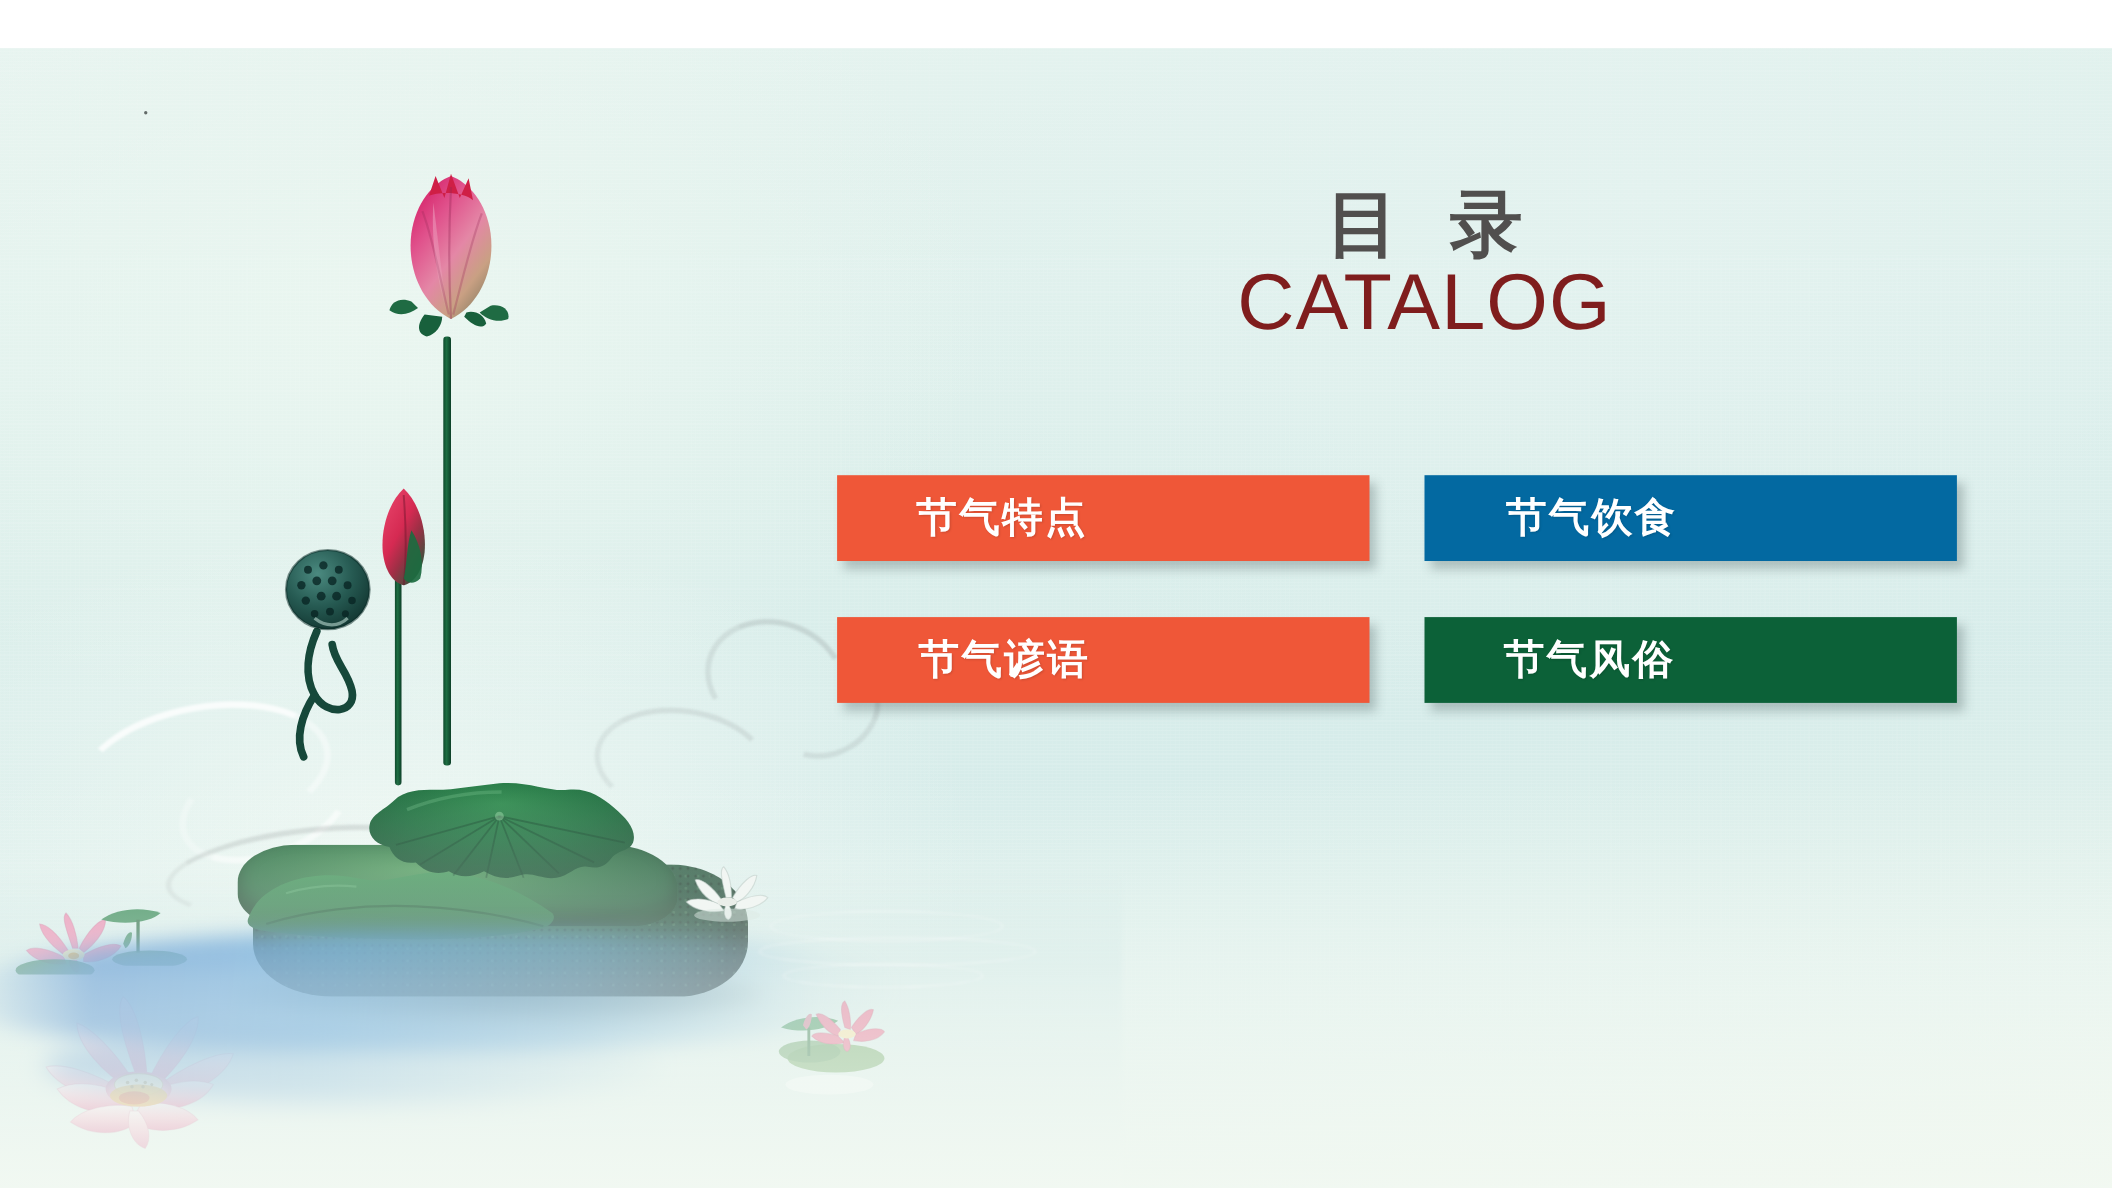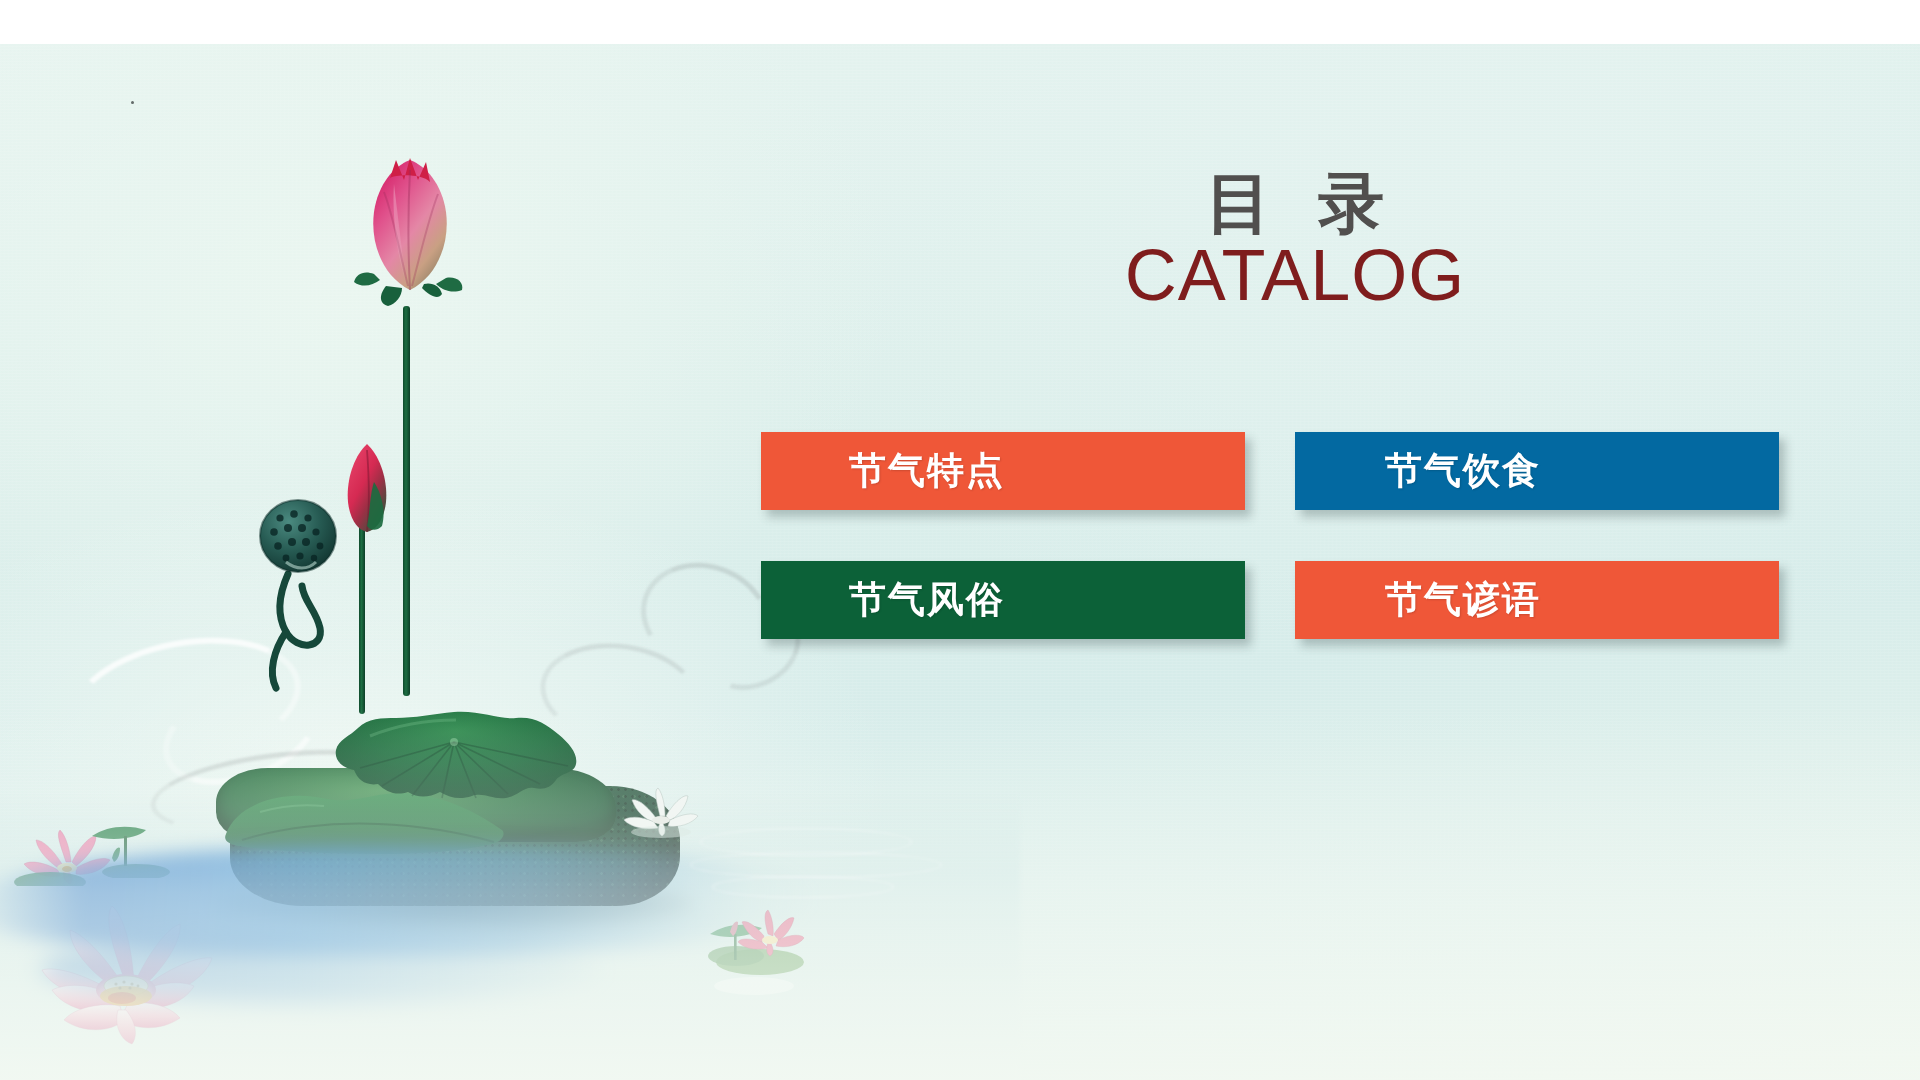--- a/index.html
+++ b/index.html
@@ -200,21 +200,20 @@
     grid-template-rows: 78px 78px;
     column-gap: 50px;
     row-gap: 51px;
   }
   .menu-btn {
     display: flex;
     align-items: center;
     position: relative;
     box-shadow: 6px 7px 9px rgba(60,80,78,0.30);
     cursor: pointer;
-    padding-left: 16px;
   }
   .menu-btn.accent-orange { background: #ef5738; }
   .menu-btn.accent-green  { background: #0c6138; }
   .menu-label {
     color: #ffffff;
     font-size: 37px;
     font-weight: 700;
     letter-spacing: 2px;
     margin-left: 72px;
     text-shadow: 1px 1px 2px rgba(0,0,0,.14);
@@ -506,24 +505,24 @@
   <div class="menu-grid">
 
     <div class="menu-btn accent-orange" style="background: rgb(239, 87, 56);">
       <span class="menu-label">节气特点</span>
     </div>
 
     <div class="menu-btn accent-green wide-right" style="background: #0369a1;">
       <span class="menu-label">节气饮食</span>
     </div>
 
+    <div class="menu-btn accent-orange wide-right" style="background: rgb(239, 87, 56);">
+      <span class="menu-label">节气谚语</span>
+    </div>
+
     <div class="menu-btn accent-green" style="background: rgb(12, 97, 56);">
       <span class="menu-label">节气风俗</span>
     </div>
-
-    <div class="menu-btn accent-orange wide-right" style="background: rgb(239, 87, 56);">
-      <span class="menu-label">节气谚语</span>
-    </div>
   </div>
 
   <div class="cursor-dot"></div>
 
 </div>
 
 </body></html>

